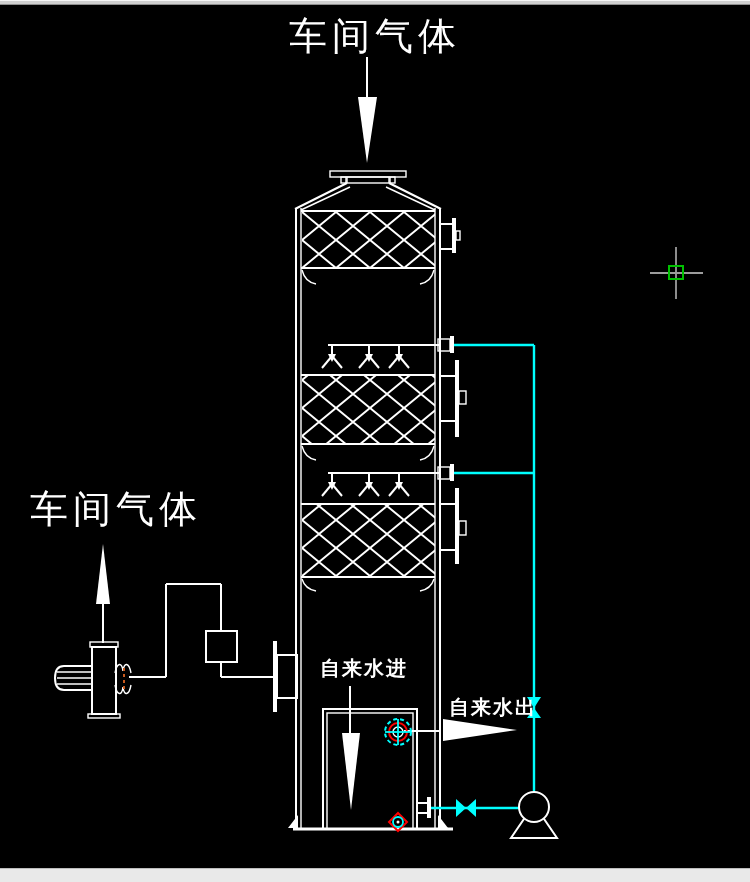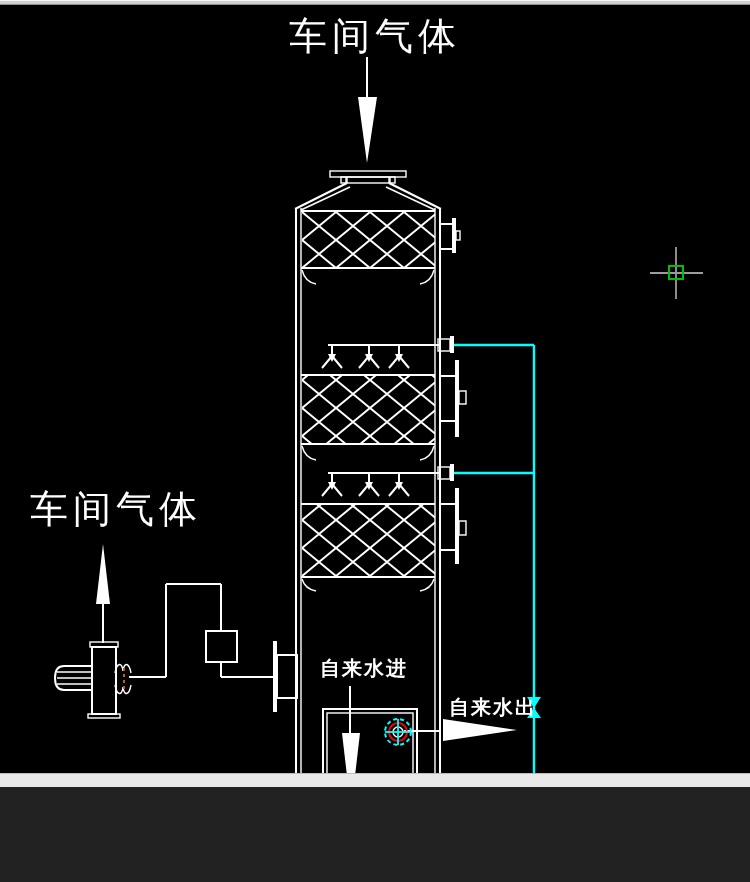--- a/index.html
+++ b/index.html
@@ -1,21 +1,21 @@
 <!DOCTYPE html>
 <html style="--background: #000000; --line: #ffffff; --pipe: #00ffff; --alert: #ff0000; --pickbox: #00c000; --crosshair: #9c9c9c; --flex_joint: #c85a1e; --chrome_top: #d0d0d0; --chrome_bottom: #e9e9e9;"><head>
 <meta charset="utf-8">
 <style>
   :root{
     --background:#000000; --line:#ffffff; --pipe:#00ffff; --alert:#ff0000;
     --pickbox:#00c000; --crosshair:#9c9c9c; --flex_joint:#c85a1e;
     --chrome_top:#d0d0d0; --chrome_bottom:#e9e9e9;
   }
   html,body{margin:0;padding:0;background:#222;}
-  #stage{position:relative;width:750px;height:787px;background:var(--background);overflow:hidden;
+  #stage{position:relative;width:750px;height:882px;background:var(--background);overflow:hidden;
          font-family:"Liberation Sans","DejaVu Sans",sans-serif;text-align:center;}
   #chrome-top{position:absolute;top:0;left:0;width:750px;height:6px;
     background:linear-gradient(#f7f7f7 0 1px,var(--chrome_top) 1px 4px,#8f8f8f 4px 5px,#000 5px 6px);}
   #chrome-bottom{position:absolute;bottom:0;left:0;width:750px;height:14px;
     background:var(--chrome_bottom);border-top:1px solid #bdbdbd;box-sizing:border-box;}
   svg{position:absolute;top:0;left:0;}
   .w{stroke:var(--line);fill:none;stroke-width:2;}
   .wf{fill:var(--line);stroke:none;}
   .thin{stroke-width:1.4;}
   .thick{stroke-width:3;}

